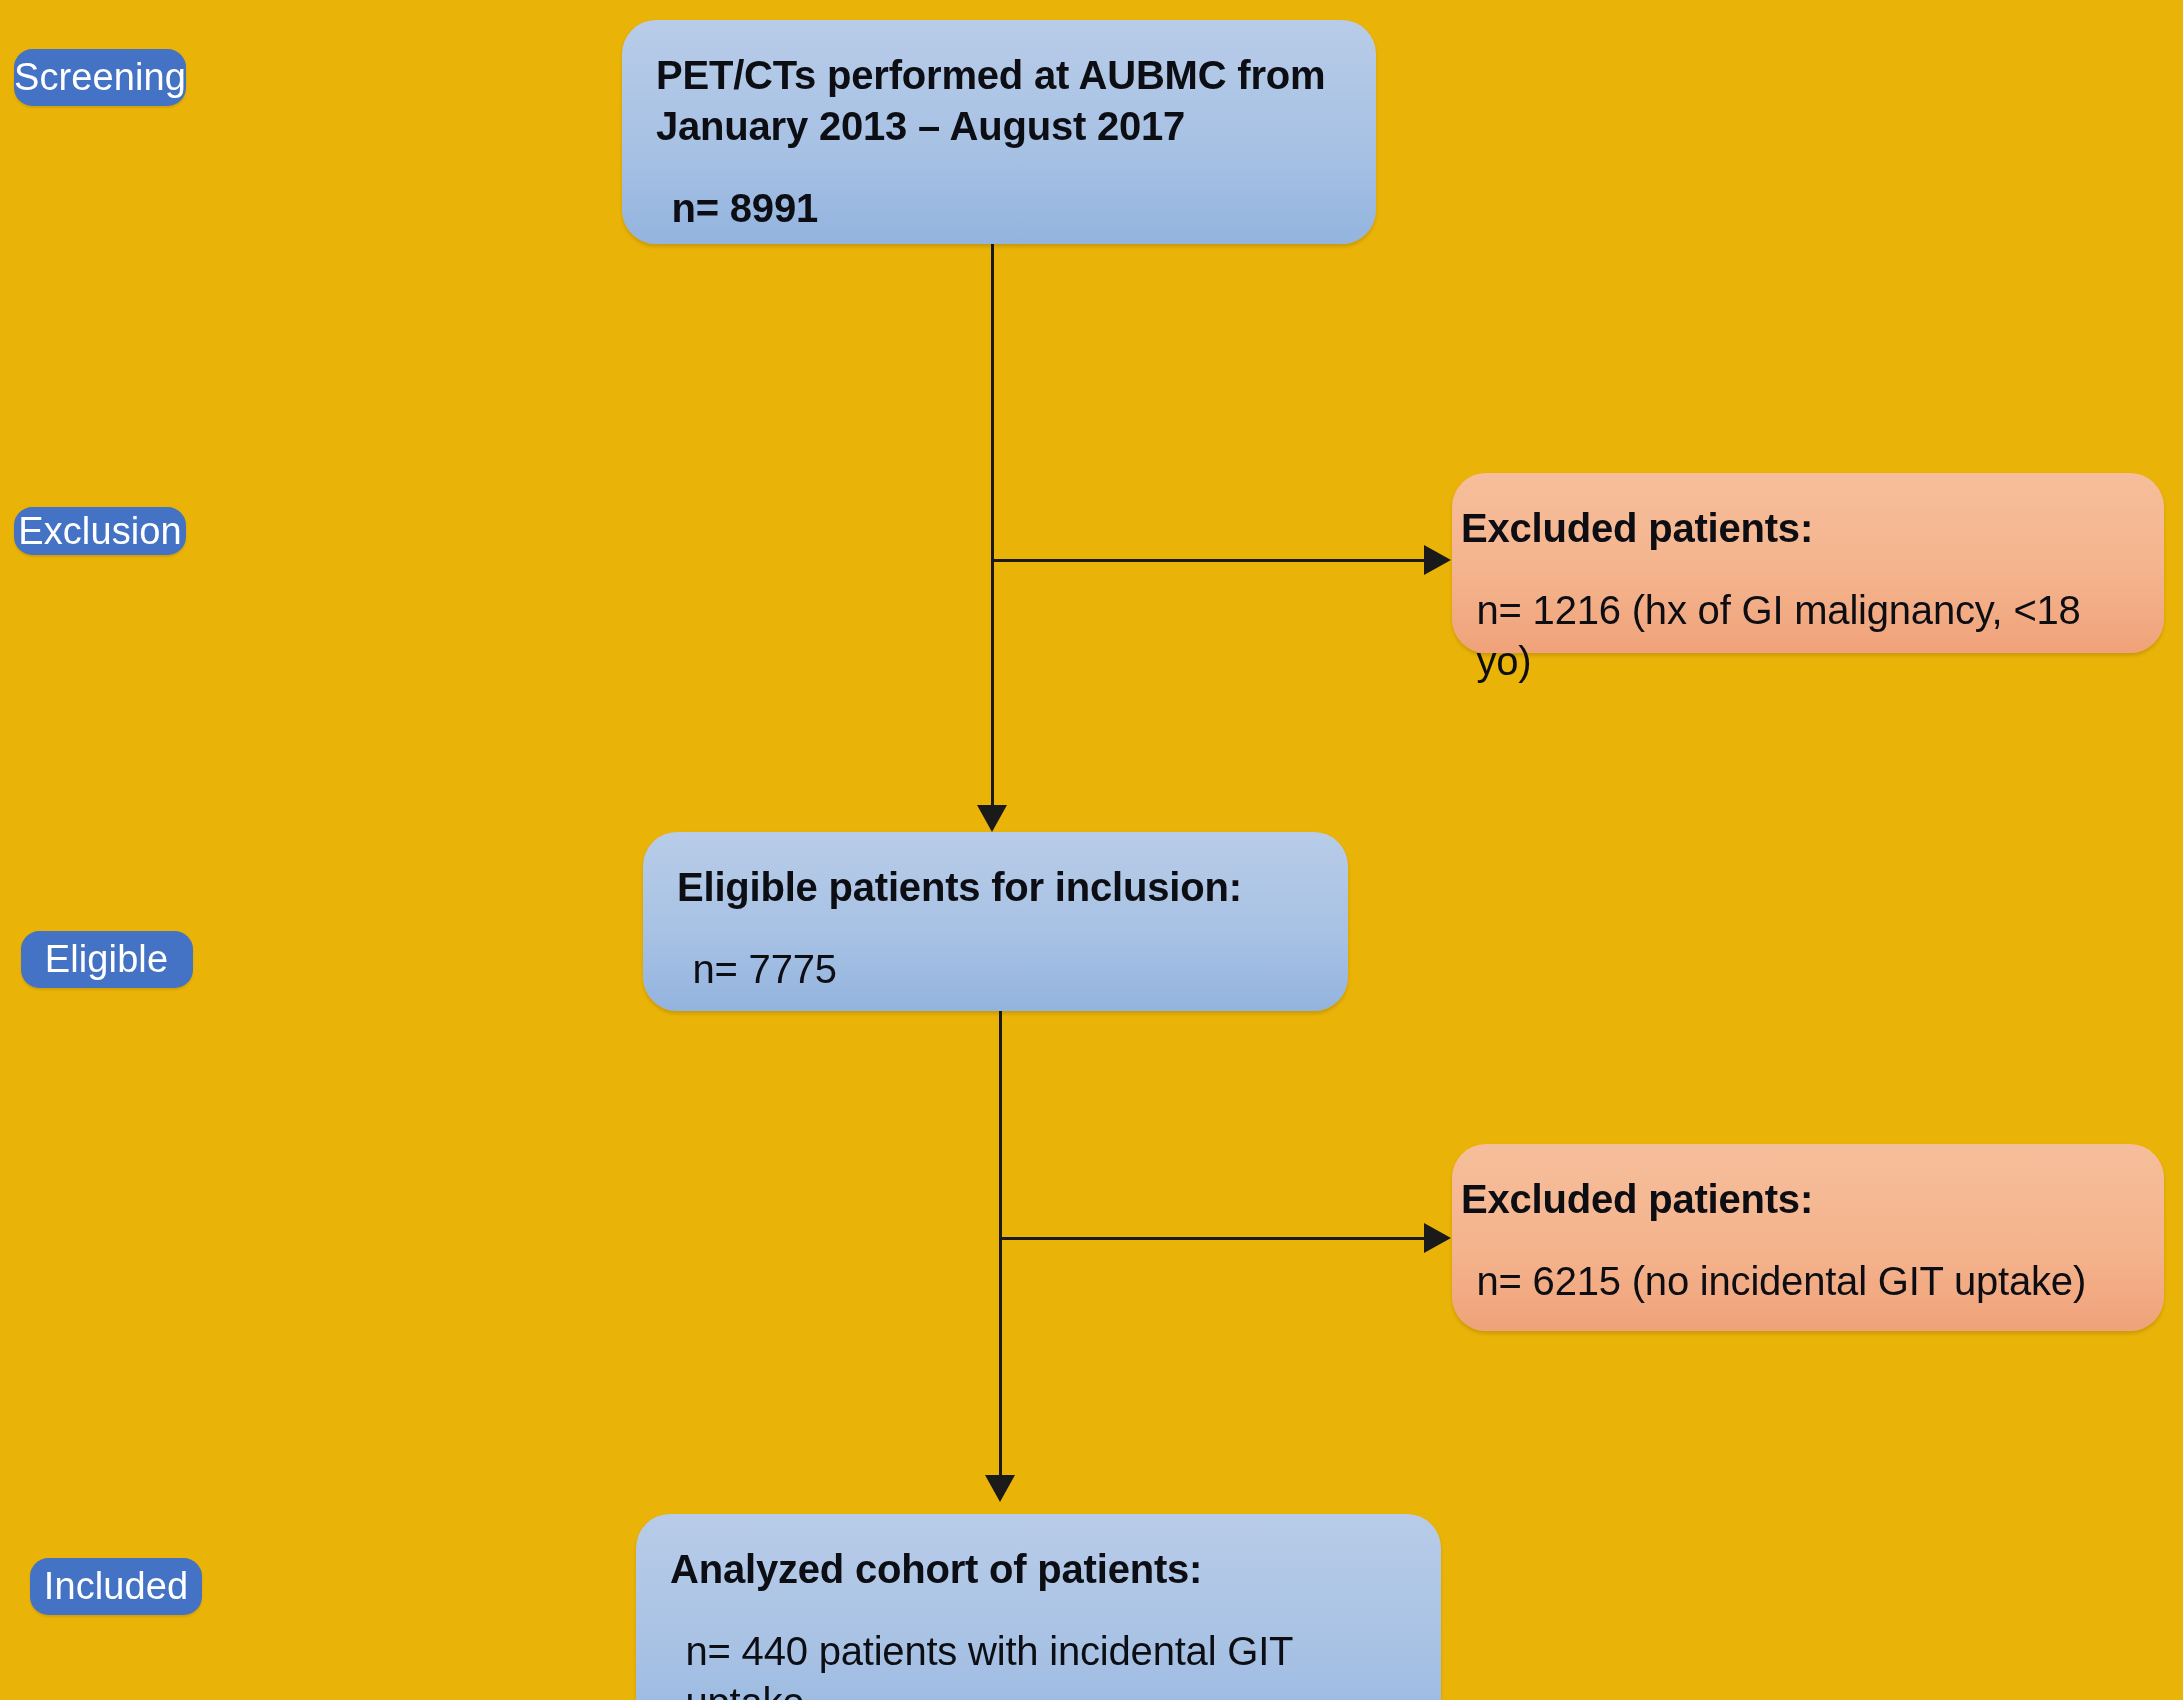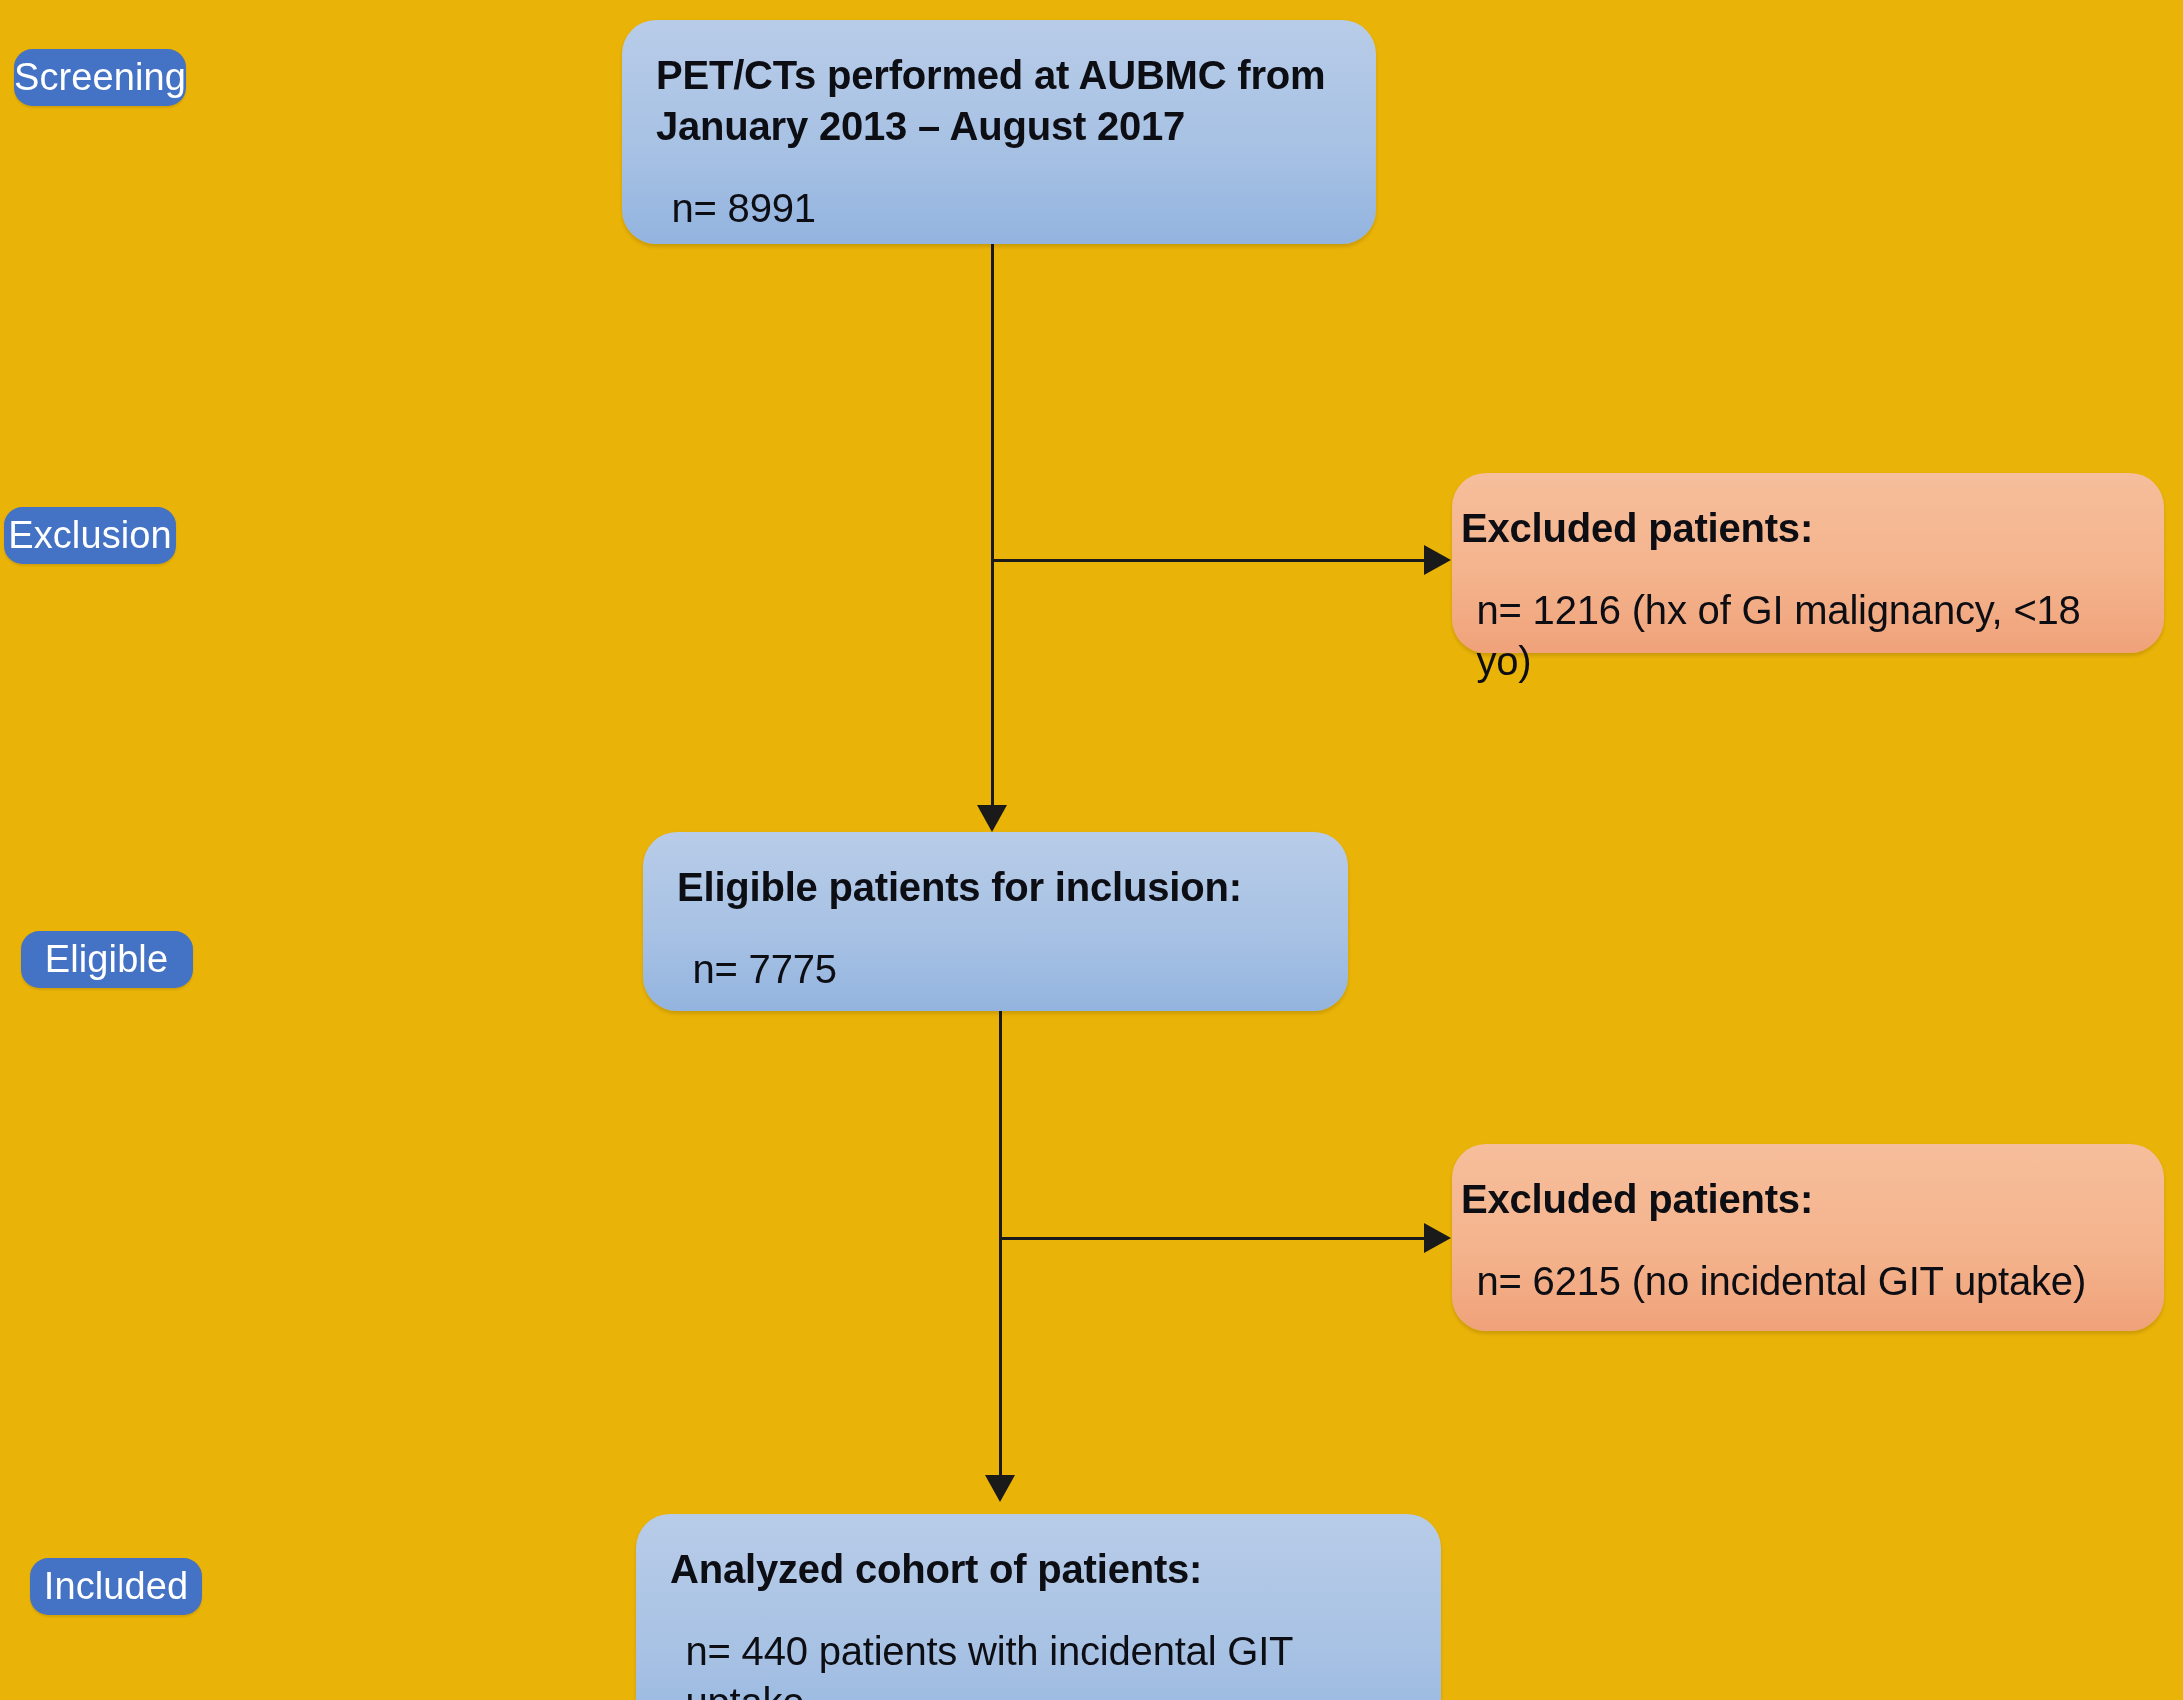--- a/index.html
+++ b/index.html
@@ -92,21 +92,21 @@
 </style>
 </head>
 <body>
 
 <div id="canvas">
 
   <div class="stage-pill" style="left:14px; top:49px; width:172px; height:57px;">
     <span>Screening</span>
   </div>
 
-  <div class="stage-pill" style="left:4px; top:507px; width:172px; height:57px;">
+  <div class="stage-pill" style="left:14px; top:507px; width:172px; height:48px;">
     <span>Exclusion</span>
   </div>
 
   <div class="stage-pill" style="left:20.5px; top:931px; width:172px; height:57px;">
     <span>Eligible</span>
   </div>
 
   <div class="stage-pill" style="left:30px; top:1558px; width:172px; height:57px;">
     <span>Included</span>
   </div>
@@ -119,21 +119,21 @@
 
   <div class="v-line" style="left:999px; top:1011px; height:480px;"></div>
   <div class="arrow-down" style="left:985px; top:1475px;"></div>
 
   <div class="h-line" style="left:999px; top:1237px; width:428px;"></div>
   <div class="arrow-right" style="left:1424px; top:1223px;"></div>
 
   <div class="flow-box blue" style="left:622px; top:20px; width:754px; height:224px;">
     <div class="box-title">PET/CTs performed at AUBMC from
 January 2013 – August 2017</div>
-    <div class="box-sub" style="margin-top:31px;">n= 8991</div>
+    <div class="box-sub" style="margin-top:31px;font-weight:bold;">n= 8991</div>
   </div>
 
   <div class="flow-box orange" style="left:1452px; top:473px; width:712px; height:180px;">
     <div class="box-title">Excluded patients:</div>
     <div class="box-sub" style="margin-top:31px;">n= 1216 (hx of GI malignancy, &lt;18 yo)</div>
   </div>
 
   <div class="flow-box blue" style="left:643px; top:832px; width:705px; height:179px;">
     <div class="box-title">Eligible patients for inclusion:</div>
     <div class="box-sub" style="margin-top:31px;">n= 7775</div>

